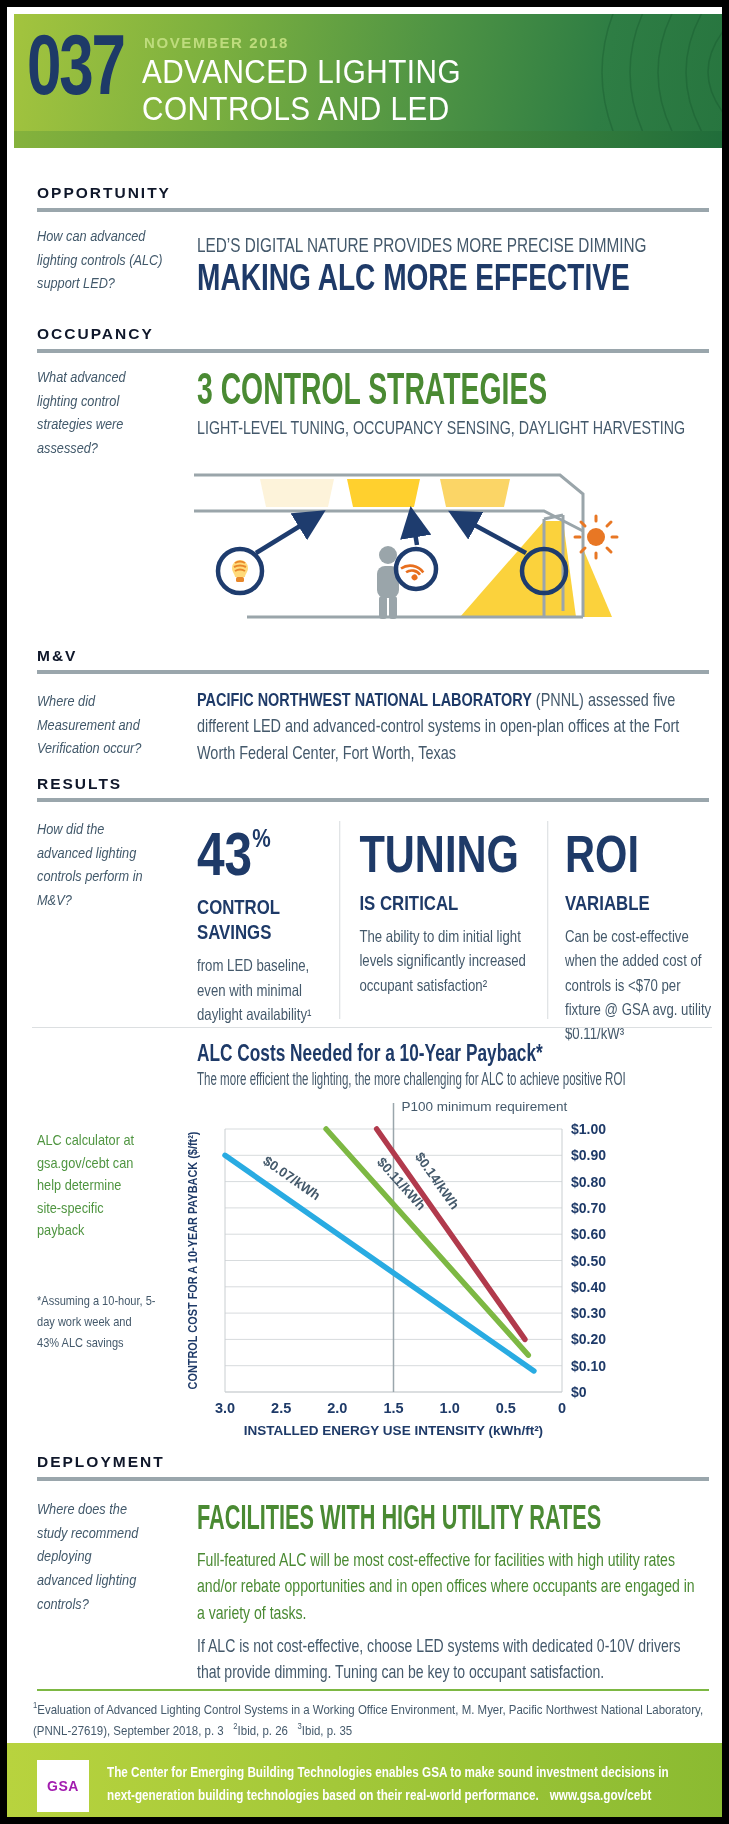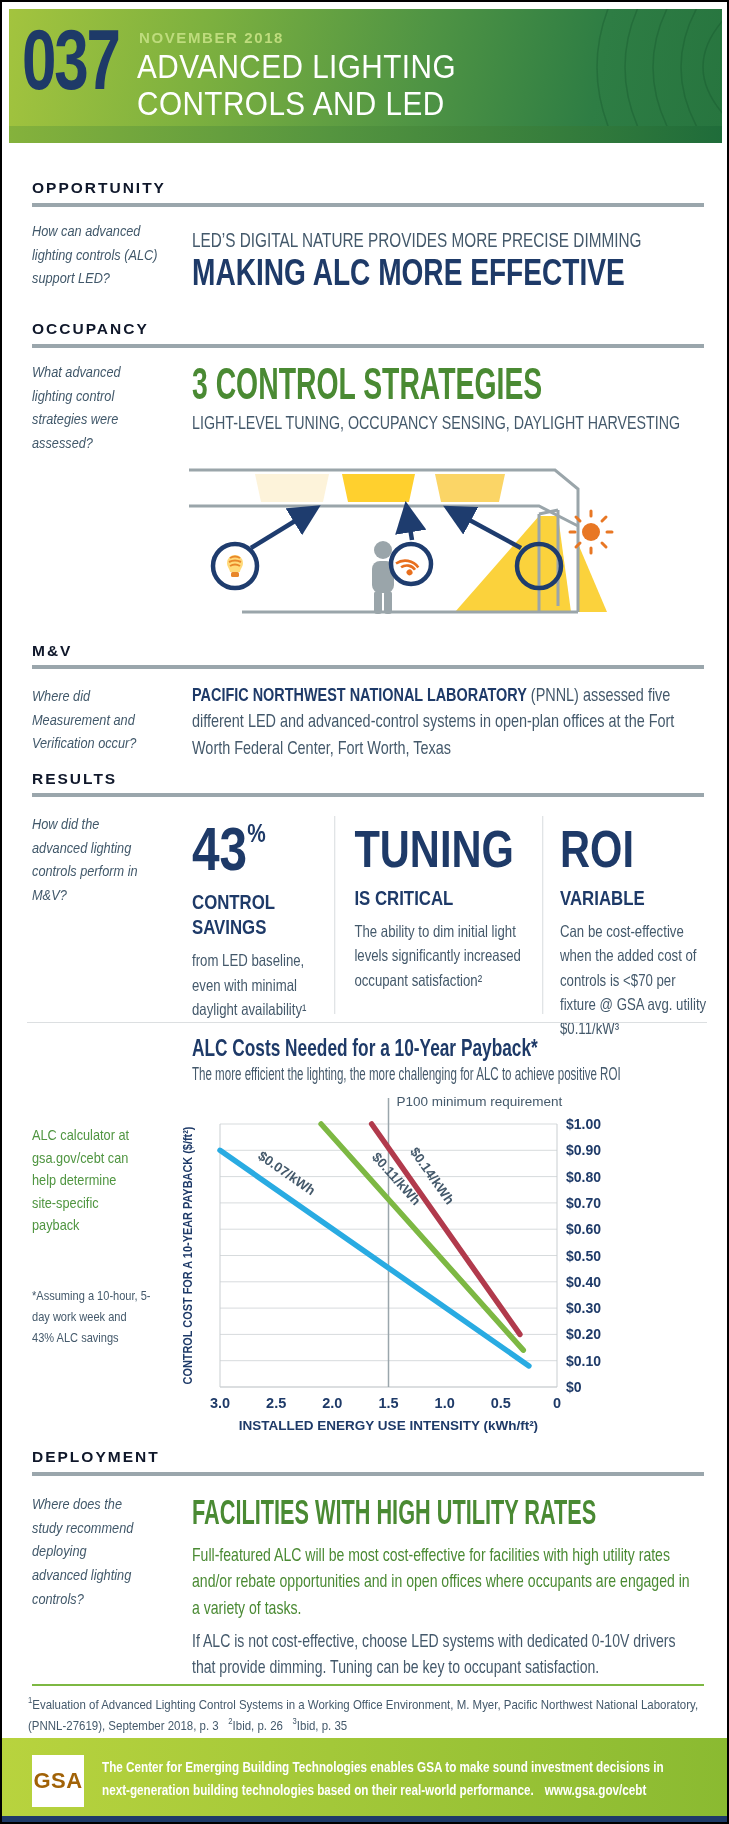--- a/index.html
+++ b/index.html
@@ -1,19 +1,19 @@
 <!DOCTYPE html>
 <html><head>
 <meta charset="utf-8">
 <style>
   html,body{margin:0;padding:0;background:#e8e8e8;}
   *{box-sizing:border-box;}
   .page{
     position:relative;width:729px;height:1824px;margin:0 auto;
-    background:#ffffff;border:2px solid #000000;overflow:hidden;
+    background:#ffffff;border:7px solid #000000;overflow:hidden;
     font-family:"Liberation Sans",sans-serif;color:#44596b;
   }
   .abs{position:absolute;}
   
   .header{left:7px;top:7px;width:713px;height:117px;
     background:linear-gradient(100deg,#a3c43e 0%,#7cb03f 28%,#4f9444 58%,#2e7d44 82%,#27753f 100%);}
   .header-strip{left:7px;top:124px;width:713px;height:17px;
     background:linear-gradient(90deg,#85b23c 0%,#55953f 45%,#1f6c3a 100%);}
   .issue{left:20px;top:14px;font-size:86px;font-weight:bold;color:#1e3a68;
     transform:scaleX(0.72);transform-origin:0 0;letter-spacing:-3px;line-height:1;}
@@ -51,21 +51,21 @@
   
   .fn-rule{height:2px;background:#7db843;}
   .fn{font-size:13.5px;color:#44596b;line-height:1.55;transform:scaleX(0.85);transform-origin:0 0;width:790px;}
   .fn sup{font-size:9px;}
   
   .footer{left:0;top:1736px;width:729px;height:78px;
     background:linear-gradient(90deg,#b8d33e 0%,#a3c839 45%,#8aba31 100%);}
   .footer-navy{left:0;top:1814px;width:729px;height:10px;background:#1e3a68;}
   .gsa-box{left:30px;top:1753px;width:52px;height:52px;background:#ffffff;
     display:flex;align-items:center;justify-content:center;}
-  .gsa-text{font-size:22px;font-weight:bold;color:#a16207;letter-spacing:0.5px;}
+  .gsa-text{font-size:14px;font-weight:bold;color:#a21caf;letter-spacing:0.5px;}
   .footer-text{left:100px;top:1753px;font-size:15px;font-weight:bold;color:#ffffff;line-height:1.55;
     transform:scaleX(0.78);transform-origin:0 0;width:750px;}
   .footer-link{margin-left:10px;}
   svg text{font-family:"Liberation Sans",sans-serif;}
 </style>
 </head>
 <body>
 
 <div class="page">
 

